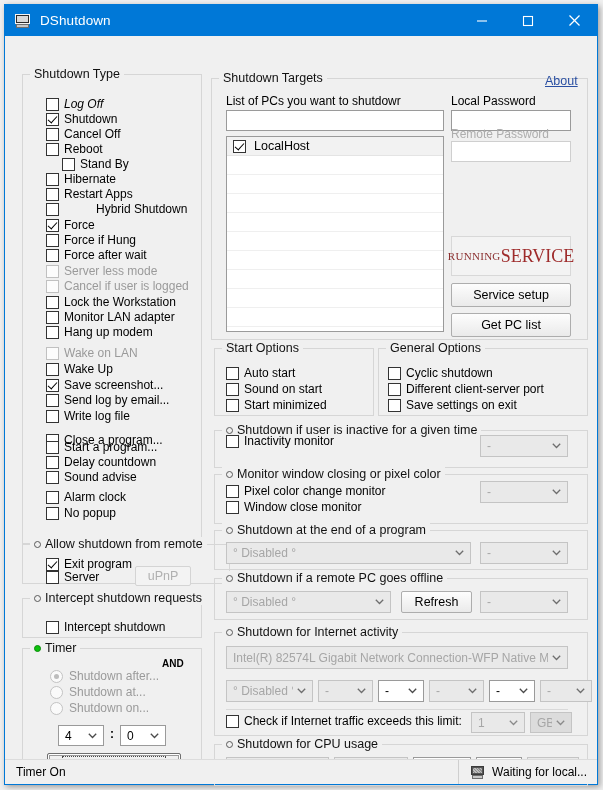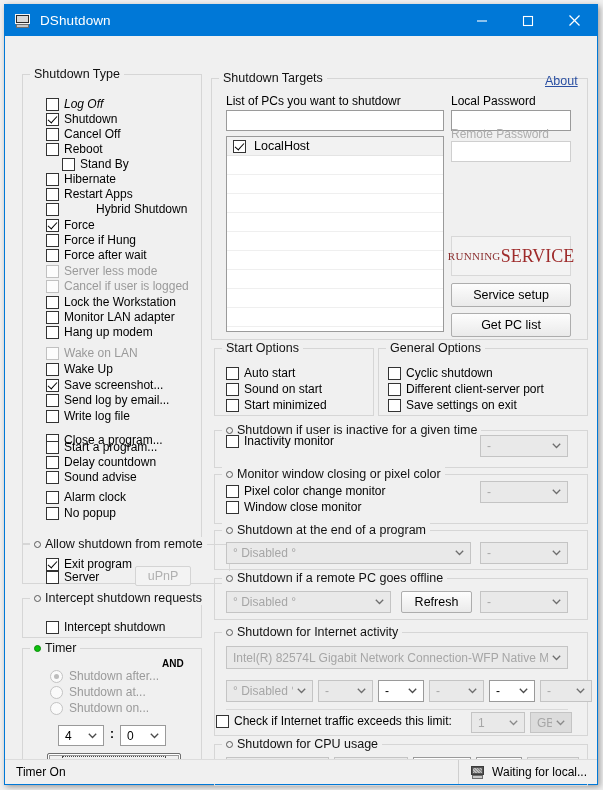--- a/index.html
+++ b/index.html
@@ -715,21 +715,21 @@
       </div>
       <div class="combo dis" style="left:535px; top:644px; width:55px; height:22px; width:52px;">
         <span class="ctext">-</span>
         <span class="arrow">
             <svg width="9" height="6" viewBox="0 0 9 6">
               <path d="M0.8 0.8 L4.5 4.5 L8.2 0.8" fill="none" stroke="#6e6e6e" stroke-width="1.3"></path>
             </svg>
           </span>
       </div>
       <div class="sep" style="left:221px; top:673px; width:342px;"></div>
-      <div class="cb" style="left:211px; top:678px;">
+      <div class="cb" style="left:221px; top:678px;">
         <span class="box"></span>
         <span>Check if Internet traffic exceeds this limit:</span>
       </div>
       <div class="combo dis" style="left:466px; top:676px; width:54px; height:21px;">
         <span class="ctext">1</span>
         <span class="arrow">
             <svg width="9" height="6" viewBox="0 0 9 6">
               <path d="M0.8 0.8 L4.5 4.5 L8.2 0.8" fill="none" stroke="#8a8a8a" stroke-width="1.3"></path>
             </svg>
           </span>

